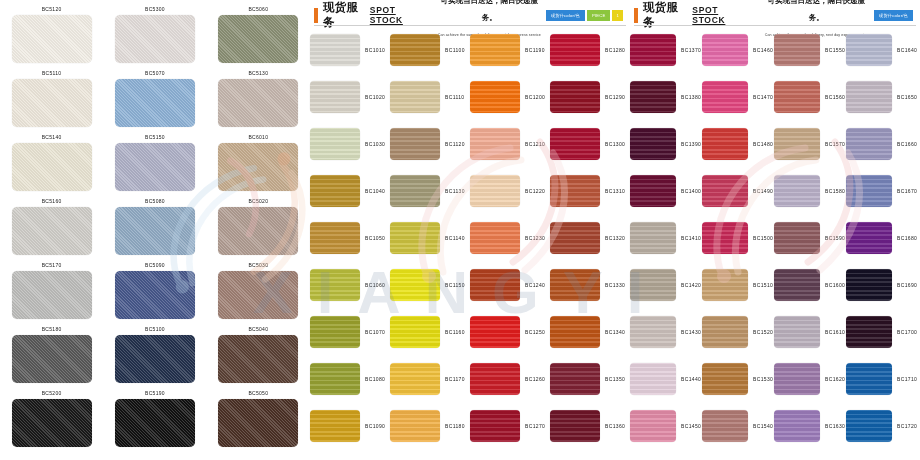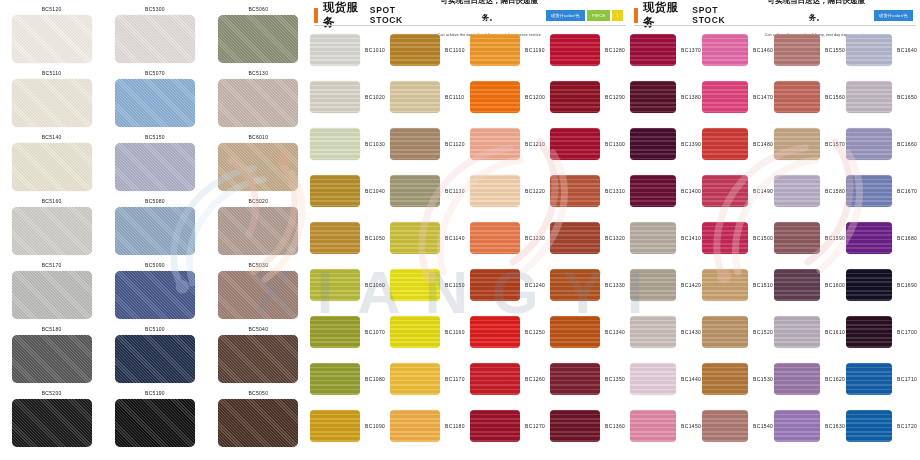--- a/index.html
+++ b/index.html
@@ -30,21 +30,21 @@
   .panel{position:relative;height:460px;box-sizing:border-box;z-index:2;}
   .panel-left{width:310px;}
   .panel-mid{width:320px;}
   .panel-right{width:290px;}
 
   
   .hdr{position:relative;height:26px;padding:4px 4px 0 4px;box-sizing:border-box;
        display:flex;align-items:center;gap:5px;}
   .hdr-accent{width:4px;height:15px;background:#e8731c;flex:0 0 auto;}
   .hdr-cn{font-family:"DejaVu Sans",sans-serif;font-size:11.5px;font-weight:700;color:#141414;letter-spacing:.3px;}
-  .hdr-en{font-size:8.5px;font-weight:700;color:#1a1a1a;letter-spacing:.7px;}
+  .hdr-en{font-size:8.5px;font-weight:700;color:#1a1a1a;letter-spacing:.7px;text-decoration:underline;}
   .hdr-sub{margin-left:8px;text-align:center;line-height:1.05;}
   .hdr-sub-cn{font-family:"DejaVu Sans",sans-serif;font-size:7.5px;font-weight:700;color:#141414;}
   .hdr-sub-en{font-size:3.6px;color:#3a3a3a;letter-spacing:.1px;white-space:nowrap;}
   .hdr-badges{margin-left:auto;display:flex;align-items:center;gap:2px;padding-right:3px;}
   .badge{font-size:4.2px;color:#fff;padding:3px 5px;white-space:nowrap;letter-spacing:.2px;}
   .badge.b-blue{background:#2f86d6;}
   .badge.b-green{background:#8cc63e;}
   .badge.b-yellow{background:#e8d21a;color:#fff;padding:3px 4px;}
   .hdr-rule{position:absolute;left:4px;right:4px;bottom:0;height:1.5px;background:#cfcfcf;}
 

